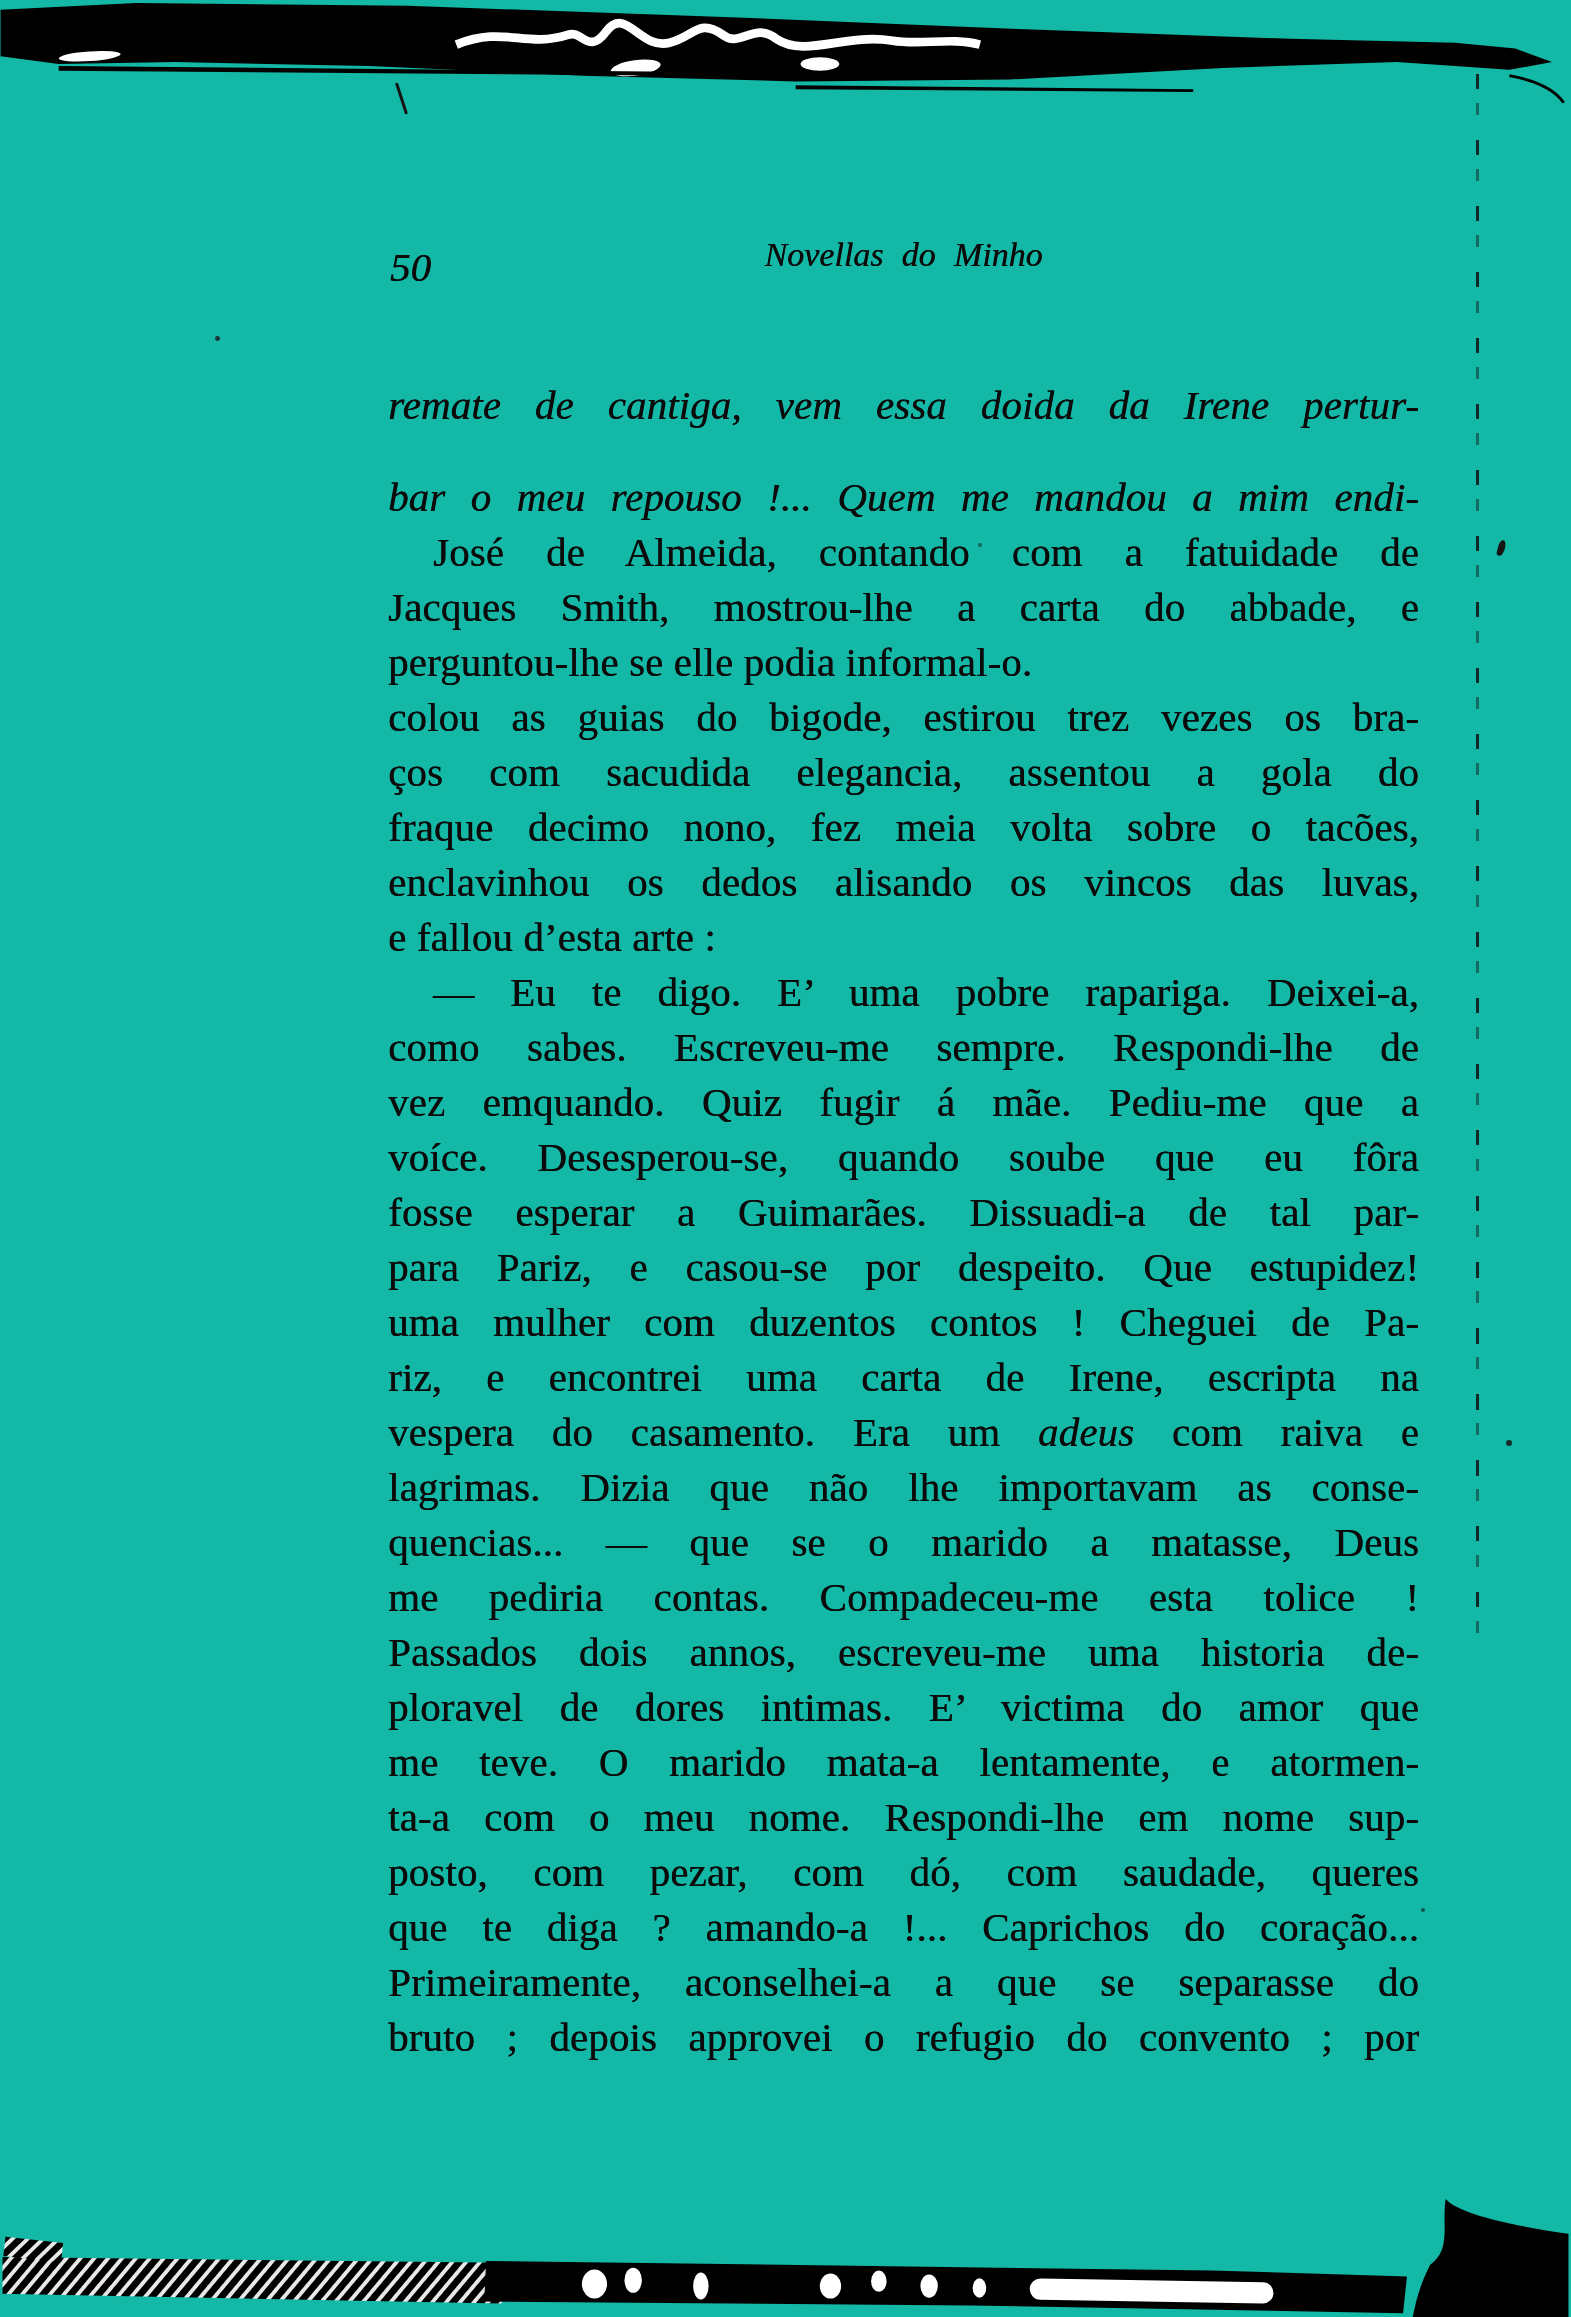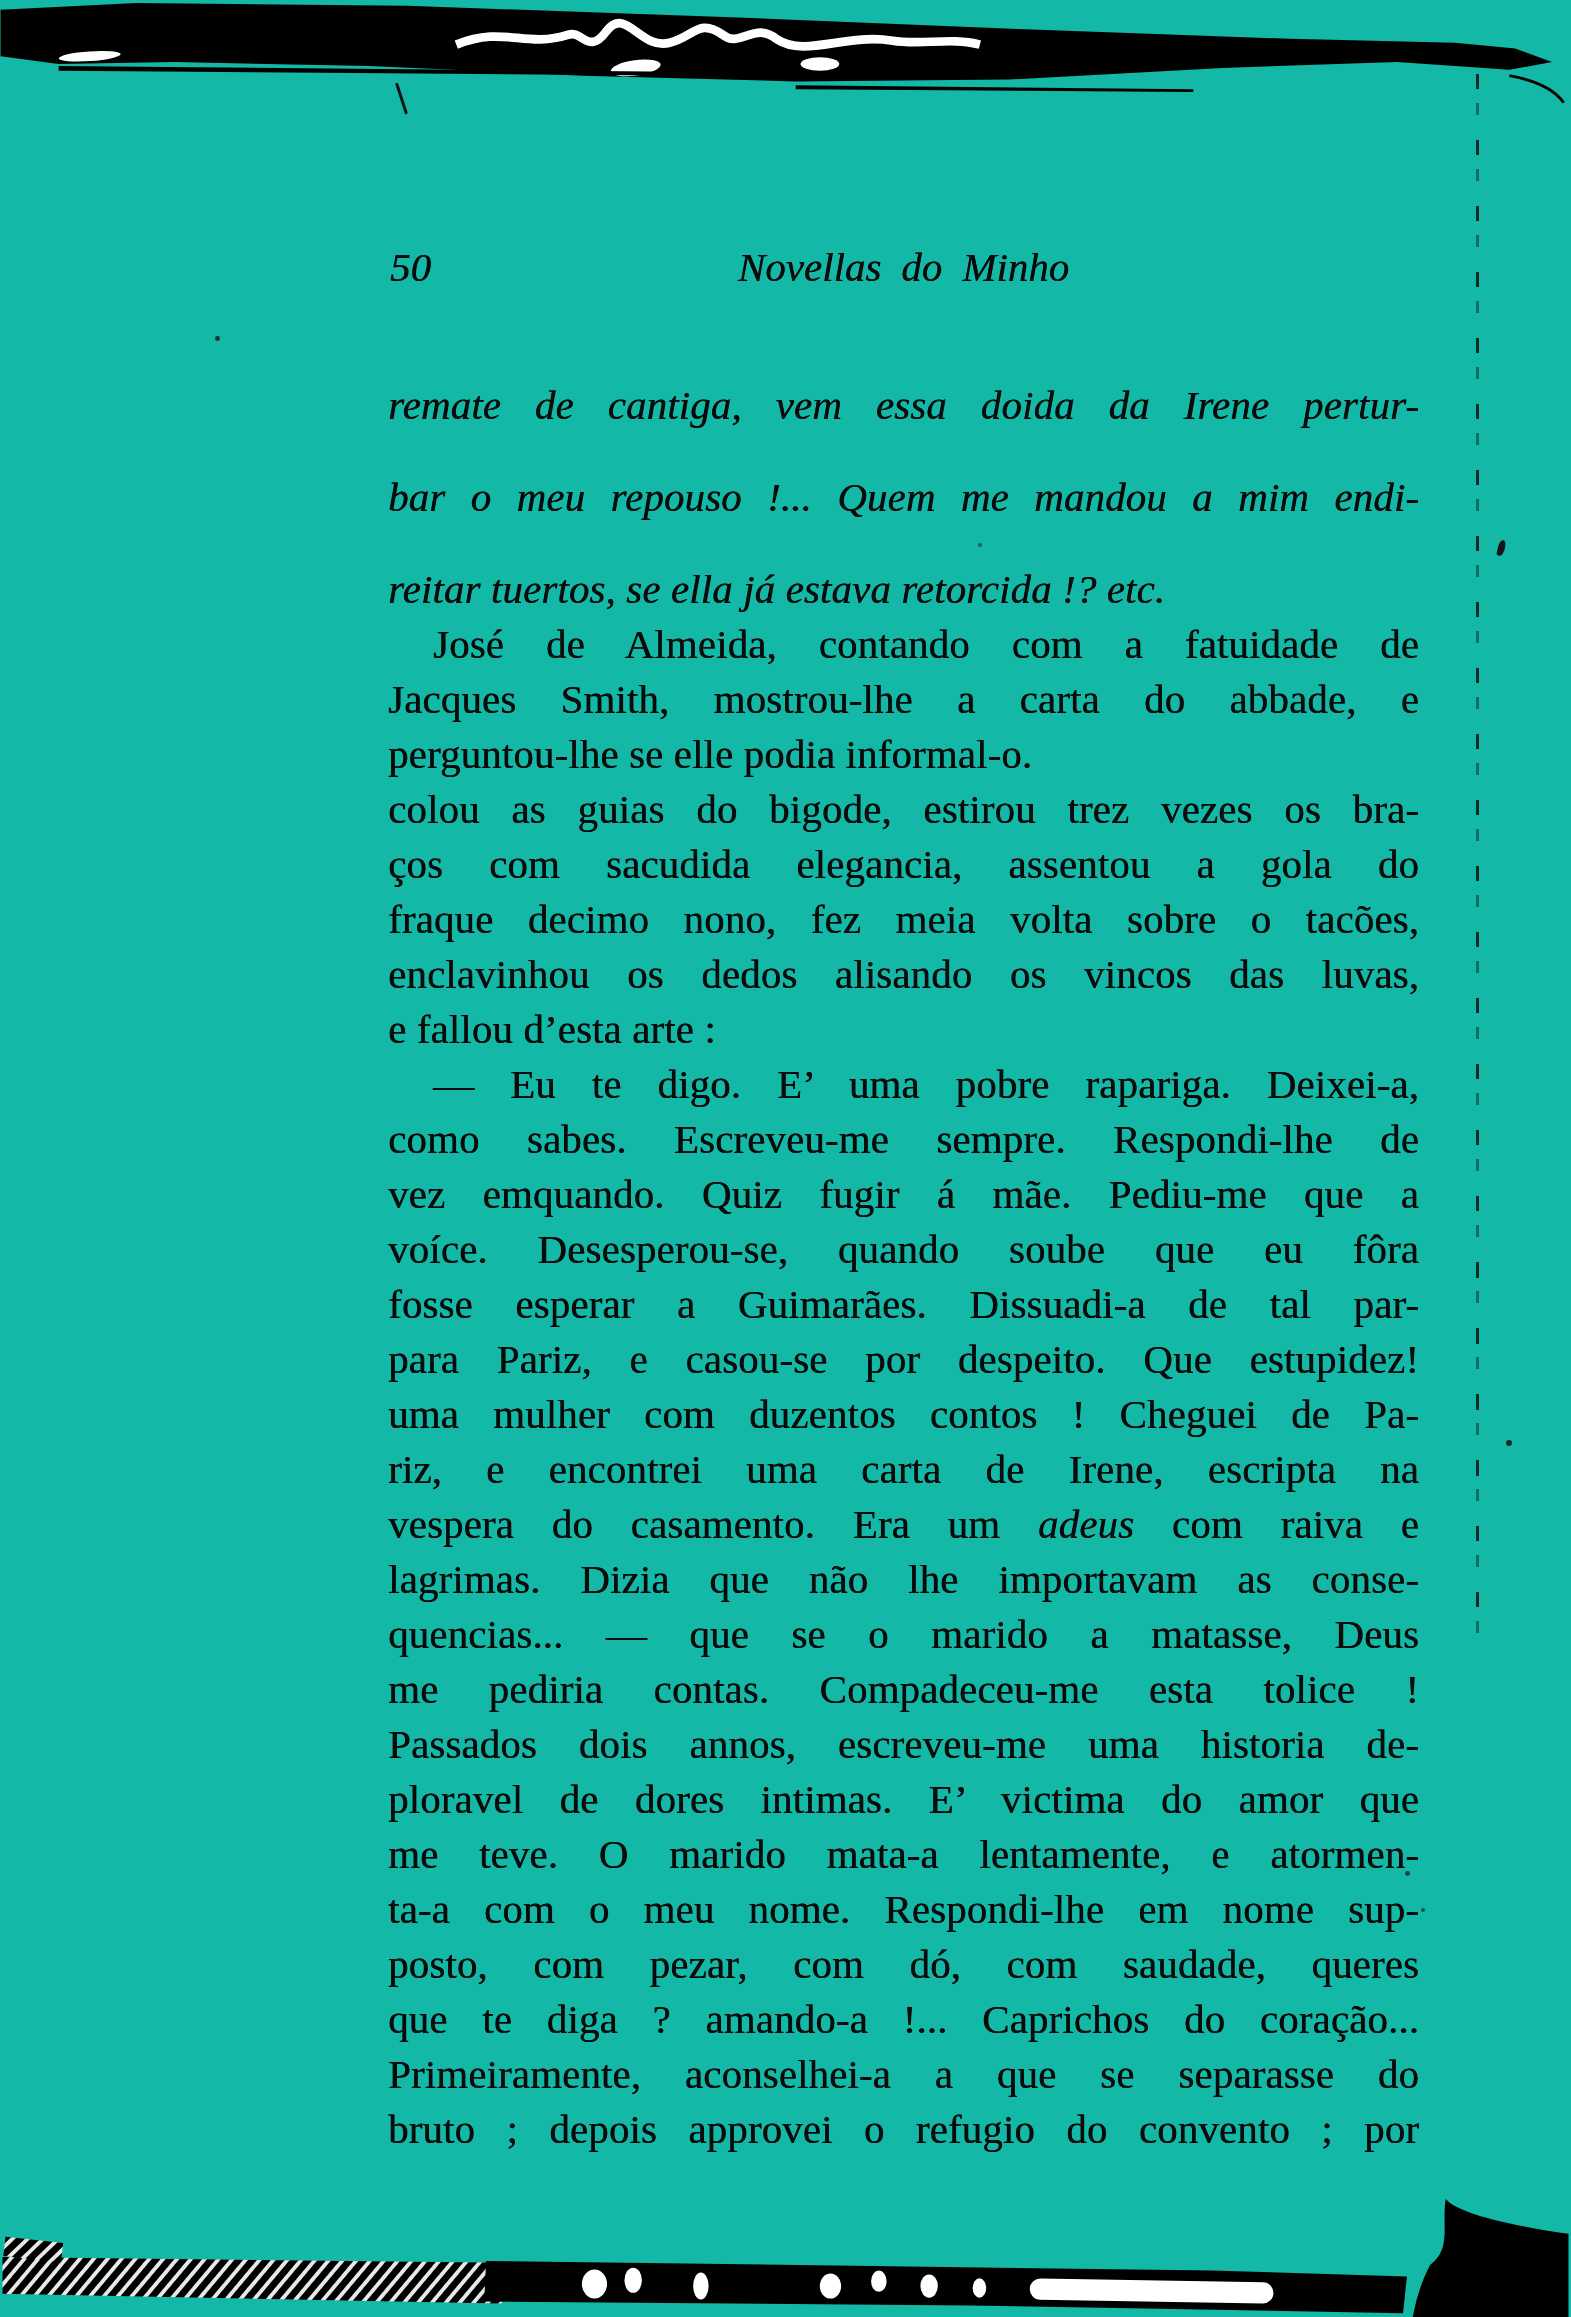--- a/index.html
+++ b/index.html
@@ -8,22 +8,22 @@
     background:#ffffff;font-family:"Liberation Serif",serif;
   }
   .page{position:absolute;inset:0;background:#14b8a6;}
   
   .page-number{
     position:absolute;left:390px;top:243px;
     font-style:italic;font-size:41px;color:#0b0b0b;
     text-shadow:0.4px 0 currentColor;
   }
   .running-title{
-    position:absolute;left:388px;top:243px;width:1031px;text-align:center;
-    font-style:italic;font-size:41px;color:#0b0b0b;word-spacing:9.7px;
+    position:absolute;left:388px;top:236px;width:1031px;text-align:center;
+    font-style:italic;font-size:34px;color:#0b0b0b;word-spacing:9.7px;
     text-shadow:0.4px 0 currentColor;
     font-family:Liberation Serif, serif;
   }
   
   .text-block{
     position:absolute;left:388px;top:341px;width:1031px;
     font-size:41px;line-height:55px;color:#0b0b0b;
     letter-spacing:0.1px;
     text-shadow:0.4px 0 currentColor;
   }
@@ -76,21 +76,20 @@
     <path d="M820,88 L1230,92 L1230,95 L820,92 Z" fill="#000"></path>
     <path d="M1556,78 C1588,84 1604,94 1612,106" stroke="#000" stroke-width="3" fill="none"></path>
   </svg>
 
   <div class="page-number">50</div>
   <div class="running-title">Novellas do Minho</div>
 
   <div class="text-block">
       <div class="line it">remate de cantiga, vem essa doida da Irene pertur-</div>
       <div class="line it">bar o meu repouso !... Quem me mandou a mim endi-</div>
-      <div class="line it end">reitar tuertos, se ella já estava retorcida !? etc.</div>
       <div class="line ind">José de Almeida, contando com a fatuidade de</div>
       <div class="line">Jacques Smith, mostrou-lhe a carta do abbade, e</div>
       <div class="line end">perguntou-lhe se elle podia informal-o.</div>
       <div class="line">colou as guias do bigode, estirou trez vezes os bra-</div>
       <div class="line">ços com sacudida elegancia, assentou a gola do</div>
       <div class="line">fraque decimo nono, fez meia volta sobre o tacões,</div>
       <div class="line">enclavinhou os dedos alisando os vincos das luvas,</div>
       <div class="line end">e fallou d’esta arte :</div>
       <div class="line ind">— Eu te digo. E’ uma pobre rapariga. Deixei-a,</div>
       <div class="line">como sabes. Escreveu-me sempre. Respondi-lhe de</div>

